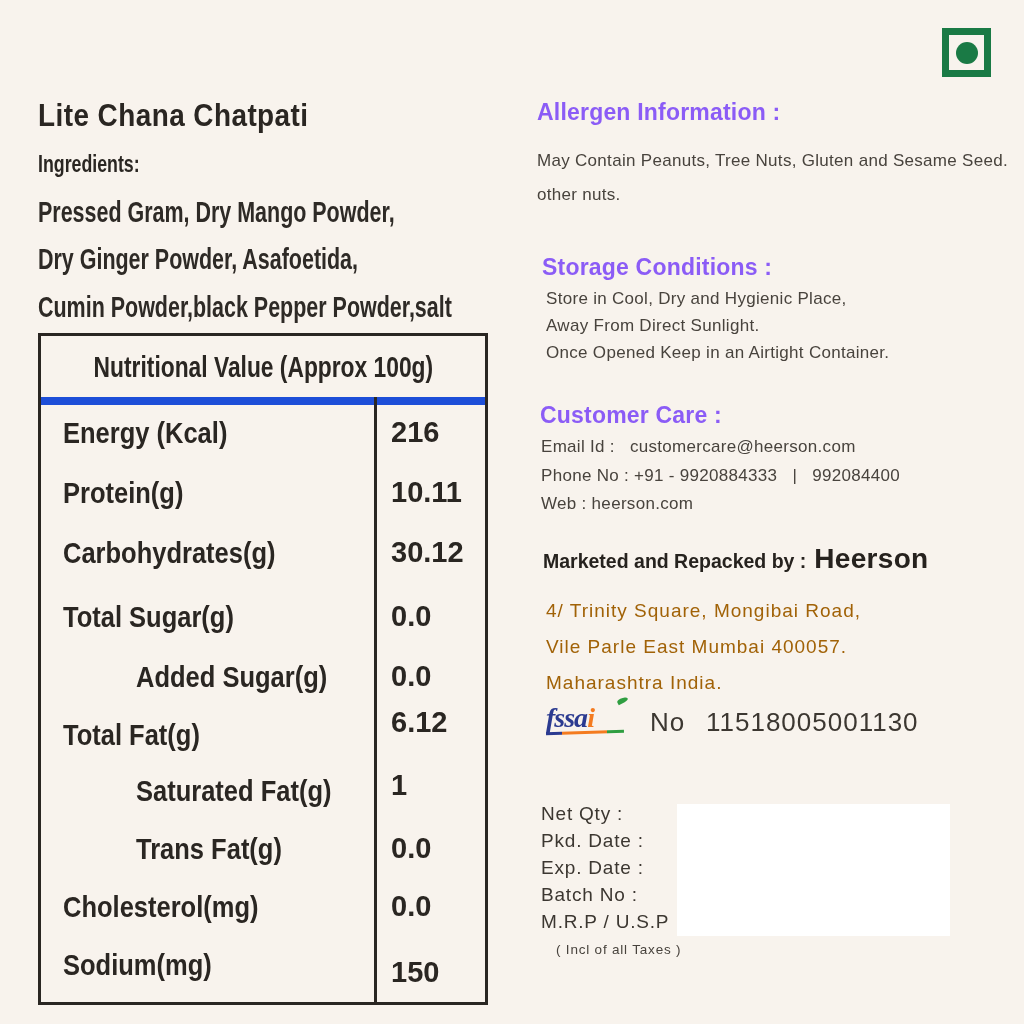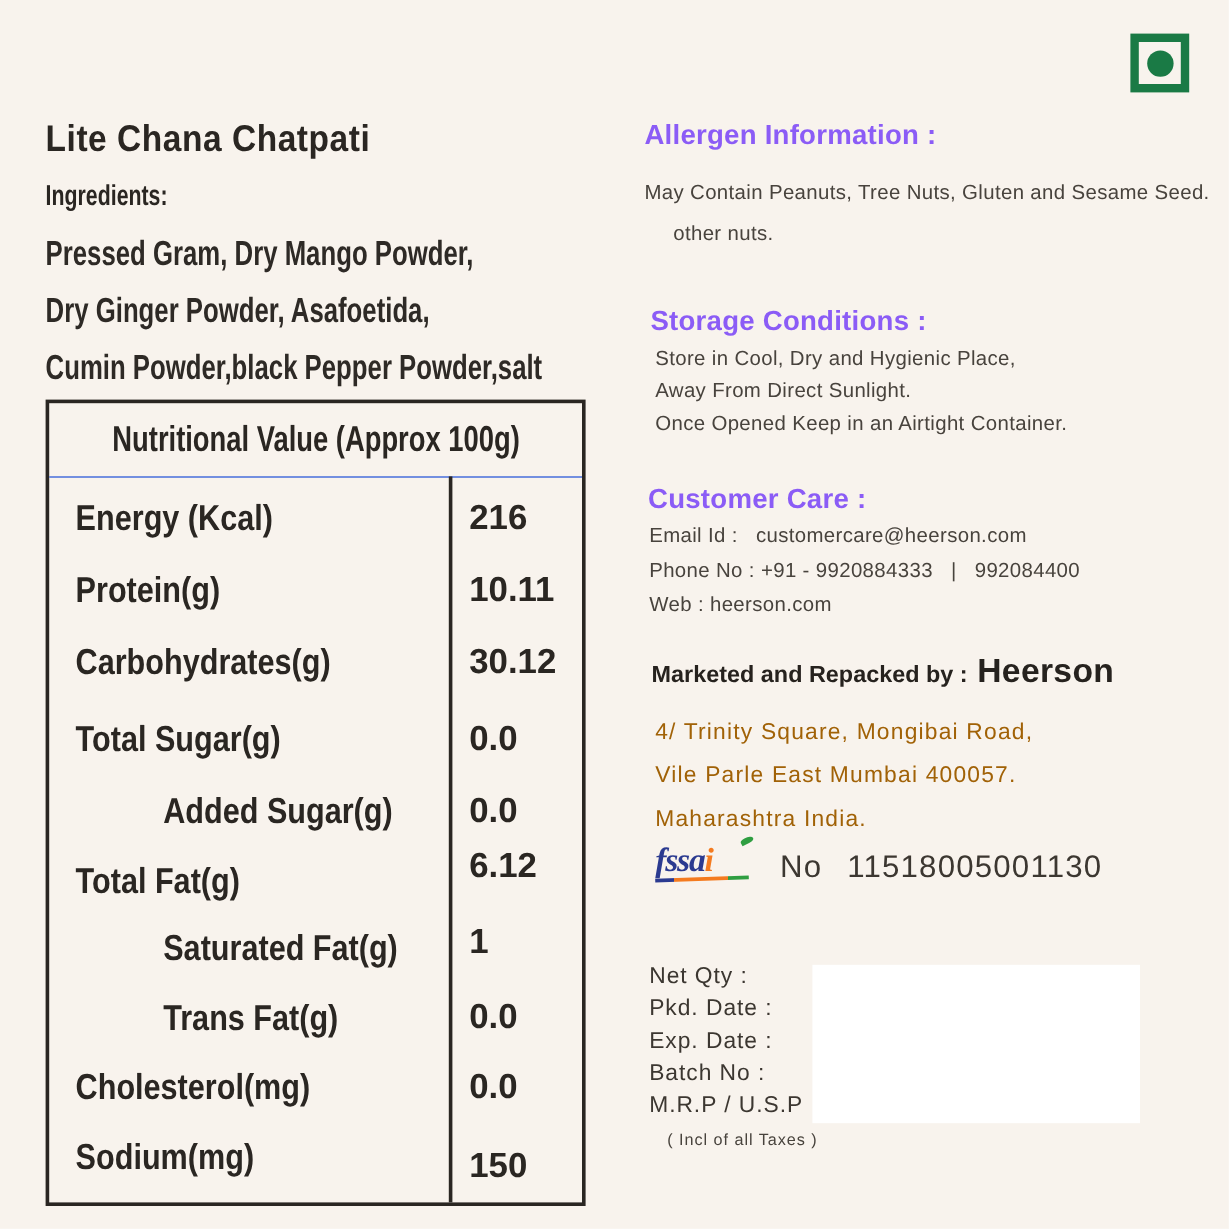--- a/index.html
+++ b/index.html
@@ -22,21 +22,21 @@
   .cond  { display:inline-block; transform-origin:0 0; white-space:nowrap; }
   .sx90  { transform:scaleX(.90); }
   .sx78  { transform:scaleX(.74); }
   .ing-h { left:38px; top:150px; font-size:24px; font-weight:bold; }
   .ing-l { font-size:29px; font-weight:bold; color:#2e2a26; }
 
   
   .ntable { left:38px; top:333px; width:450px; height:672px;
             border:3px solid #2a2622; box-sizing:border-box; }
   .nhead  { position:absolute; left:0; right:0; top:0; height:61px;
-            border-bottom:1px solid #1d4ed8;
+            border-bottom:8px solid #1d4ed8;
             display:flex; align-items:center; justify-content:center; }
   .nhead span { font-size:30px; font-weight:bold; display:inline-block;
                 transform:scaleX(.76); transform-origin:50% 50%; white-space:nowrap; }
   .ndiv   { position:absolute; left:333px; top:61px; bottom:0; width:0;
             border-left:3px solid #2a2622; }
   .nrow   { position:absolute; left:0; width:100%; height:36px; }
   .nlabel { position:absolute; left:22px; top:0; font-size:30px; font-weight:bold;
             display:inline-block; transform:scaleX(.85); transform-origin:0 0;
             white-space:nowrap; }
   .indent .nlabel { left:95px; }
@@ -136,21 +136,21 @@
       <span class="nval">0.0</span>
     </div>
     <div class="nrow" style="top:612px">
       <span class="nlabel">Sodium(mg)</span>
       <span class="nval" style="top:8px">150</span>
     </div>
   </div>
 
   <div class="abs rhead" style="left:537px; top:99px;">Allergen Information :</div>
   <div class="abs rline" style="left:537px; top:131px;margin-top:20px;">May Contain Peanuts, Tree Nuts, Gluten and Sesame Seed.</div>
-  <div class="abs rline" style="left:537px; top:185px;margin-left:24px;">other nuts.</div>
+  <div class="abs rline" style="left:537px; top:185px;">other nuts.</div>
 
   <div class="abs rhead" style="left:542px; top:254px;">Storage Conditions :</div>
   <div class="abs rline" style="left:546px; top:289px;">Store in Cool, Dry and Hygienic Place,</div>
   <div class="abs rline" style="left:546px; top:316px;">Away From Direct Sunlight.</div>
   <div class="abs rline" style="left:546px; top:343px;">Once Opened Keep in an Airtight Container.</div>
 
   <div class="abs rhead" style="left:540px; top:402px;">Customer Care :</div>
   <div class="abs rline" style="left:541px; top:437px;">Email Id :   customercare@heerson.com</div>
   <div class="abs rline" style="left:541px; top:466px;">Phone No : +91 - 9920884333   |   992084400</div>
   <div class="abs rline" style="left:541px; top:494px;">Web : heerson.com</div>

